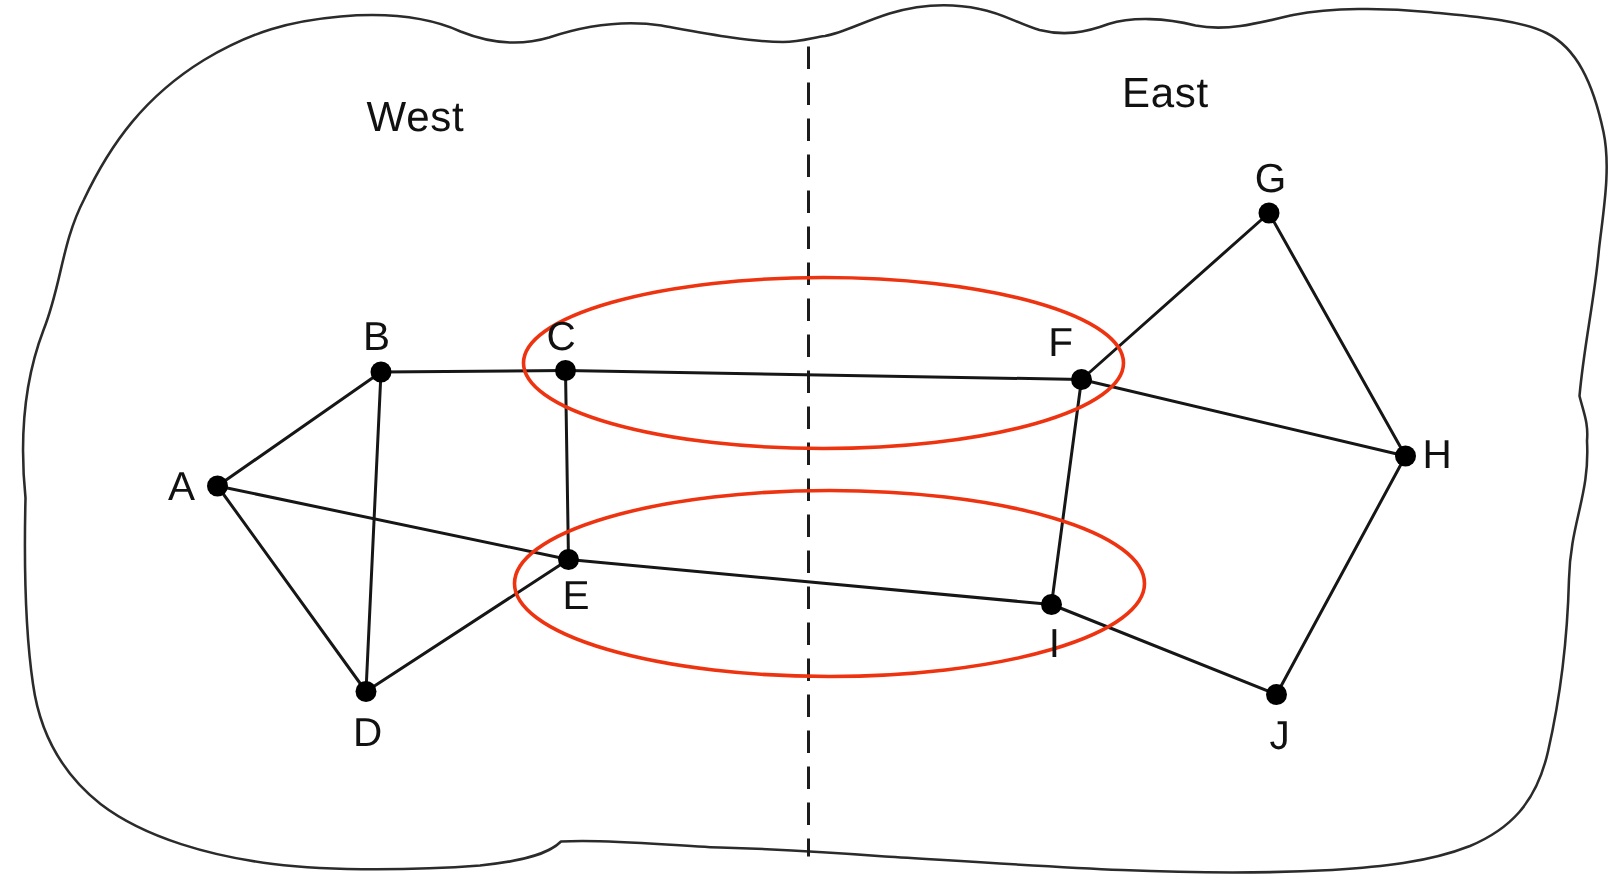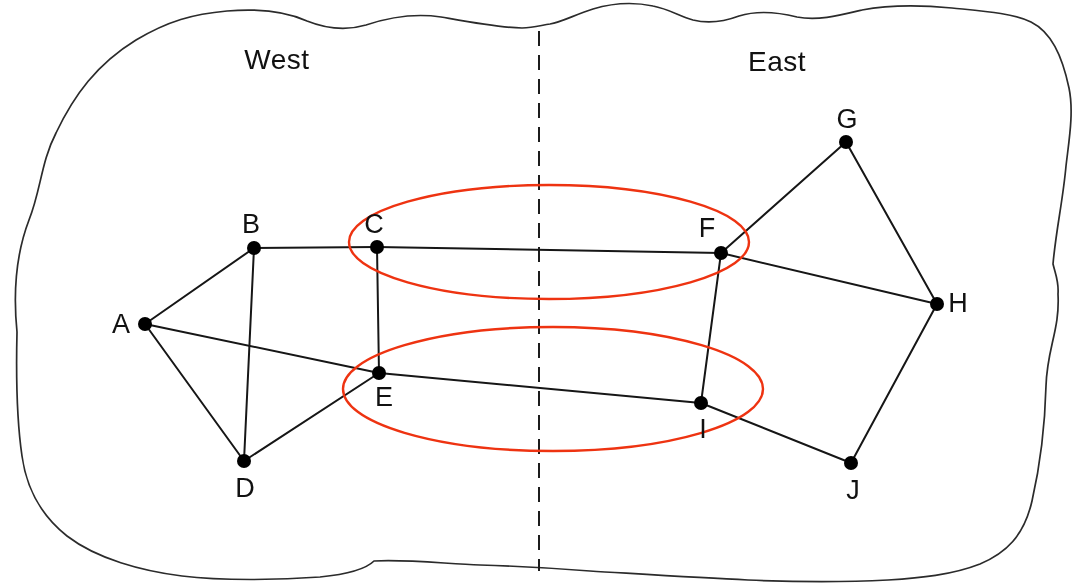--- a/index.html
+++ b/index.html
@@ -74,15 +74,15 @@
       <text x="707" y="228" text-anchor="middle" dominant-baseline="central" class="node-label-text" font-size="27">F</text>
       <circle cx="846" cy="142" r="7" fill="#000000"></circle>
       <text x="847" y="119" text-anchor="middle" dominant-baseline="central" class="node-label-text" font-size="27">G</text>
       <circle cx="937" cy="304" r="7" fill="#000000"></circle>
       <text x="958" y="303" text-anchor="middle" dominant-baseline="central" class="node-label-text" font-size="27">H</text>
       <circle cx="701" cy="403" r="7" fill="#000000"></circle>
       <text x="703" y="429" text-anchor="middle" dominant-baseline="central" class="node-label-text" font-size="27">I</text>
       <circle cx="851" cy="463" r="7" fill="#000000"></circle>
       <text x="853" y="490" text-anchor="middle" dominant-baseline="central" class="node-label-text" font-size="27">J</text>
     </svg>
-  <div class="region-label" style="left: 277px; top: 60px;">West</div>
+  <div class="region-label" style="left: 277px; top: 78px;">West</div>
   <div class="region-label" style="left: 777px; top: 62px;">East</div>
 </div>
 
 </body></html>

